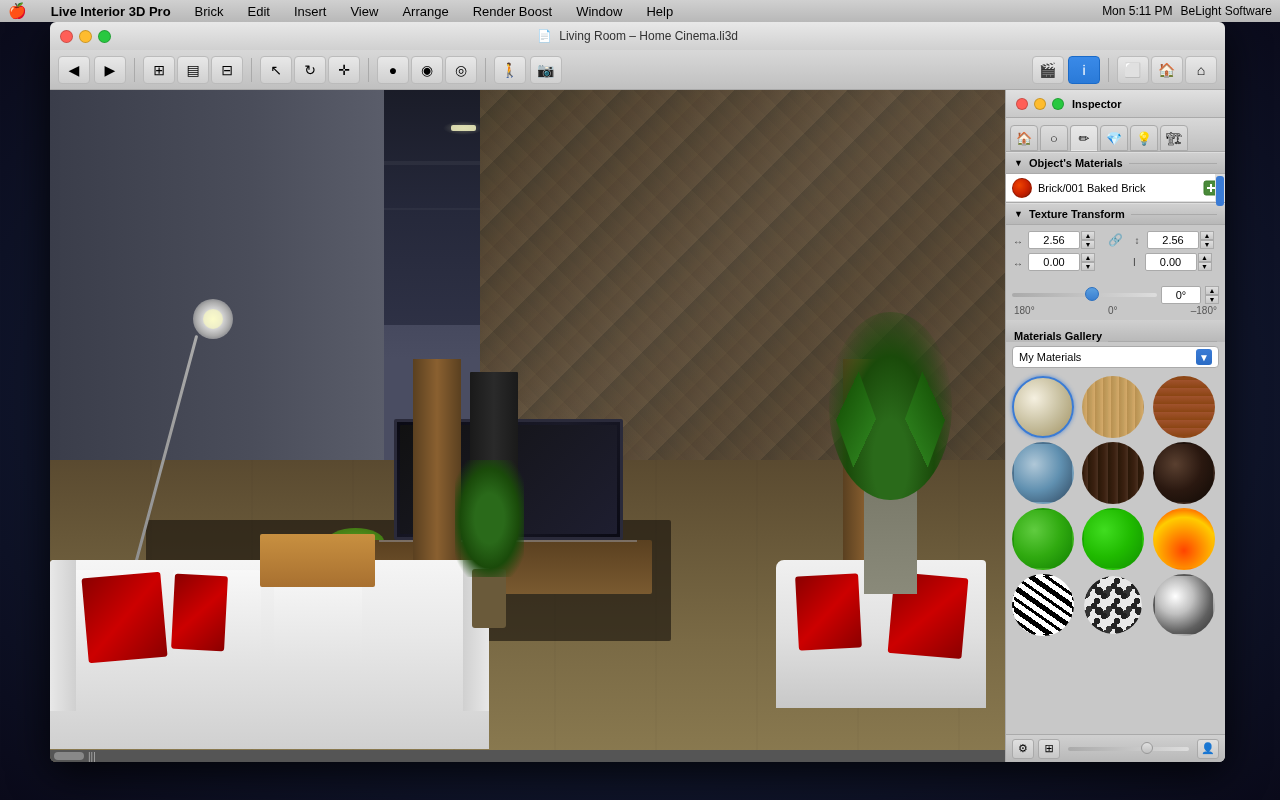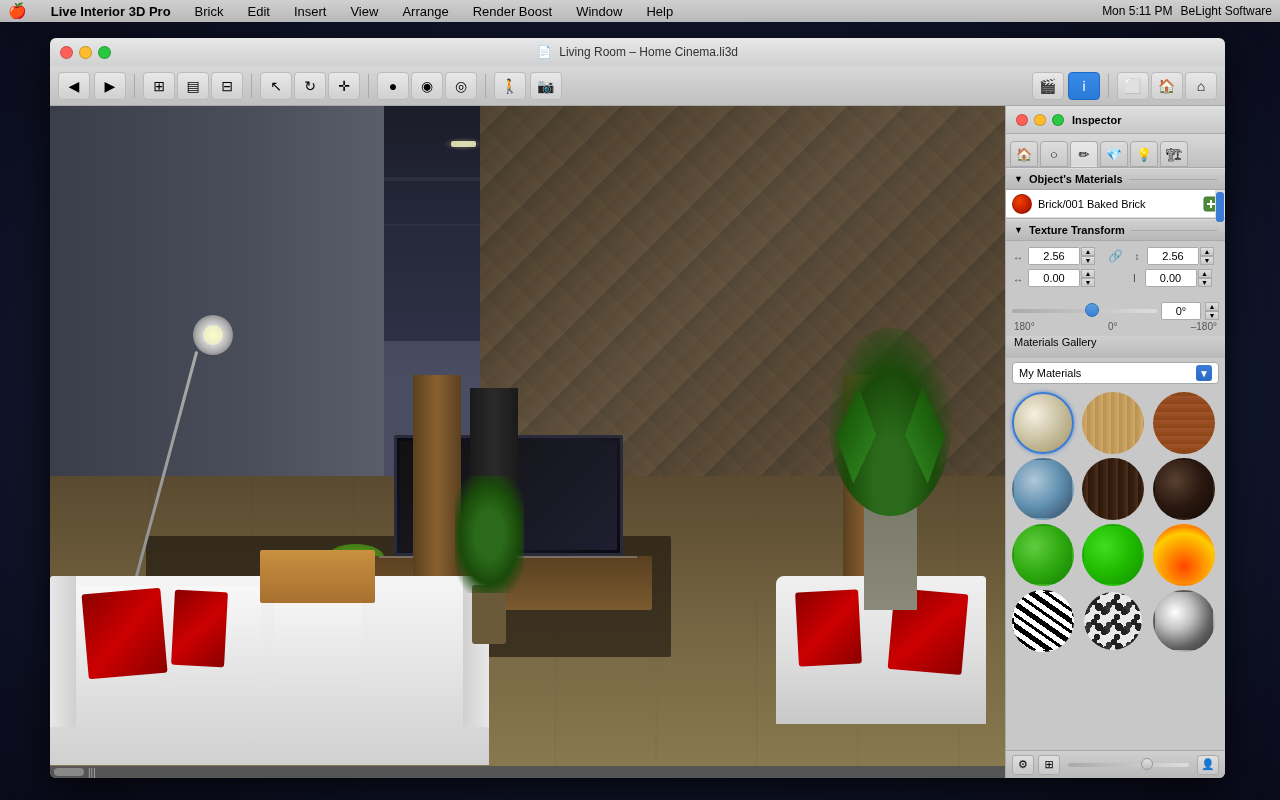--- a/index.html
+++ b/index.html
@@ -40,21 +40,21 @@
       margin-left: auto;
       display: flex;
       align-items: center;
       gap: 8px;
       font-size: 12px;
     }
 
     
     .main-window {
       position: absolute;
-      top: 38px;
+      top: 22px;
       left: 50px;
       width: 1175px;
       height: 740px;
       background: #3a3a3a;
       border-radius: 6px;
       box-shadow: 0 10px 40px rgba(0,0,0,0.8);
       overflow: hidden;
       display: flex;
       flex-direction: column;
     }
@@ -522,26 +522,25 @@
       font-size: 10px;
       color: #555;
       padding: 0 2px;
     }
 
     
     .gallery-header {
       height: 22px;
       background: linear-gradient(to bottom, #d0d0d0, #b8b8b8);
       display: flex;
-      align-items: flex-start;
+      align-items: flex-end;
       padding: 0 8px;
       font-size: 11px;
-      font-weight: 400;
+      font-weight: 700;
       gap: 6px;
-      flex-direction: column;
     }
     .gallery-dropdown {
       margin: 4px 6px;
       height: 22px;
       background: white;
       border: 1px solid #aaa;
       border-radius: 4px;
       display: flex;
       align-items: center;
       padding: 0 6px;

